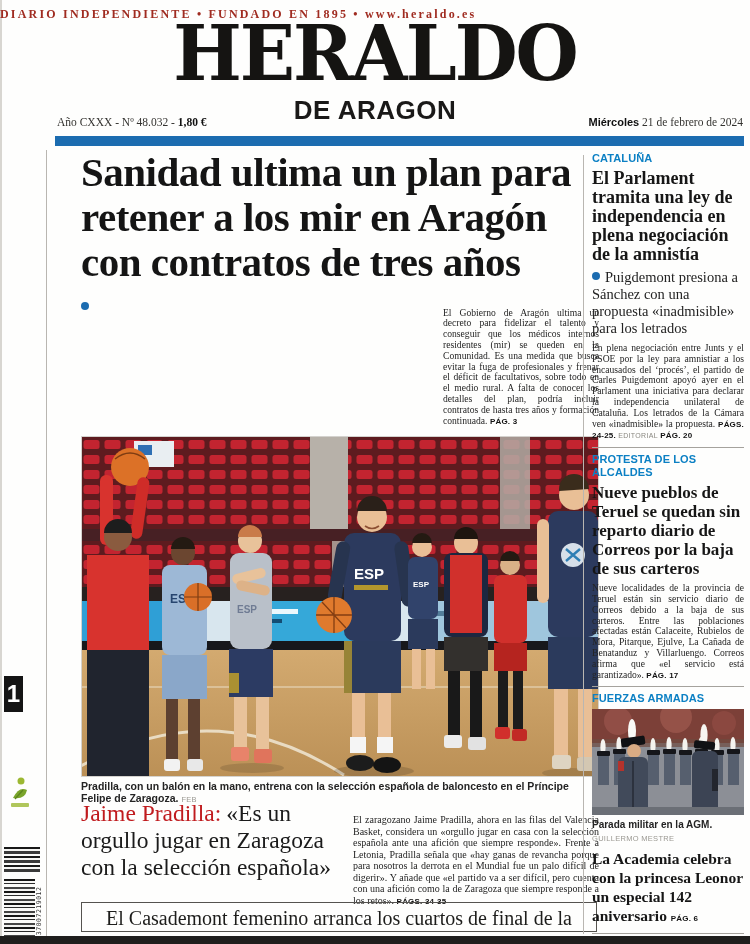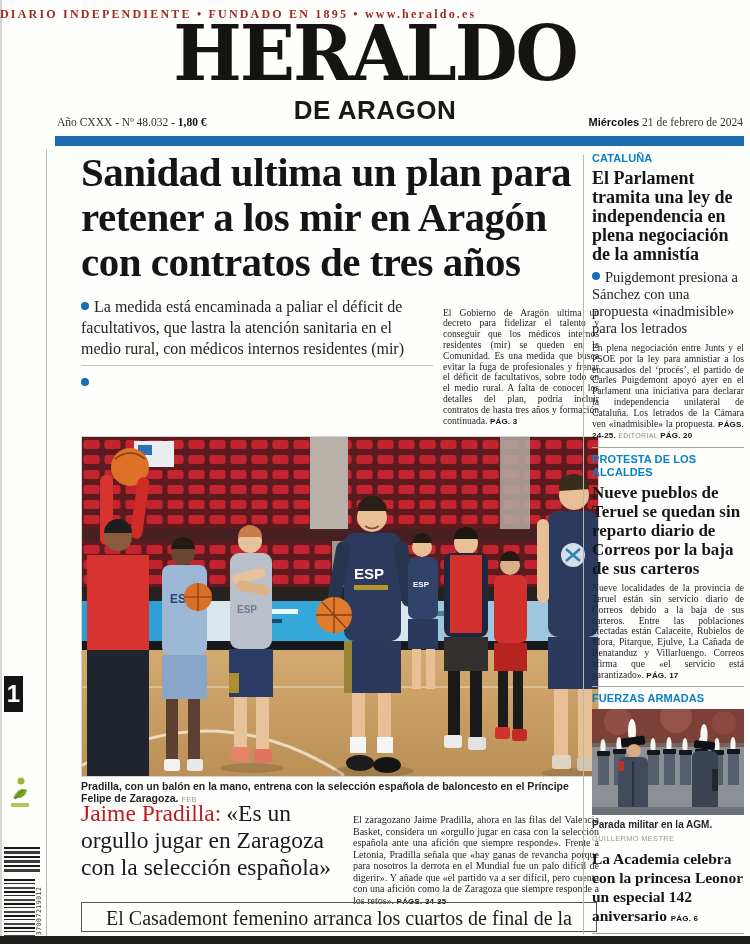--- a/index.html
+++ b/index.html
@@ -105,23 +105,20 @@
       <b>Miércoles</b>
       <span>21 de febrero de 2024</span>
     </span>
   </div>
   <div class="bluebar"></div>
 
   <div class="main-col">
     <h2 class="lead-headline">Sanidad ultima un plan para retener a los mir en Aragón con contratos de tres años</h2>
 
     <div class="lead-bullets">
-      <div class="bullet-item first">
-        <span class="dot"></span><span>La medida está encaminada a paliar el déficit de facultativos, que lastra la atención sanitaria en el medio rural, con médicos internos residentes (mir)</span>
-      </div>
       <div class="bullet-item">
         <span class="dot"></span>
       </div>
     </div>
 
     <p class="lead-body">
       <span>El Gobierno de Aragón ultima un decreto para fidelizar el talento y conseguir que los médicos internos residentes (mir) se queden en la Comunidad. Es una medida que busca evitar la fuga de profesionales y frenar el déficit de facultativos, sobre todo en el medio rural. A falta de conocer los detalles del plan, podría incluir contratos de hasta tres años y formación continuada.</span>
       <span class="pageref">PÁG. 3</span>
     </p>
 

